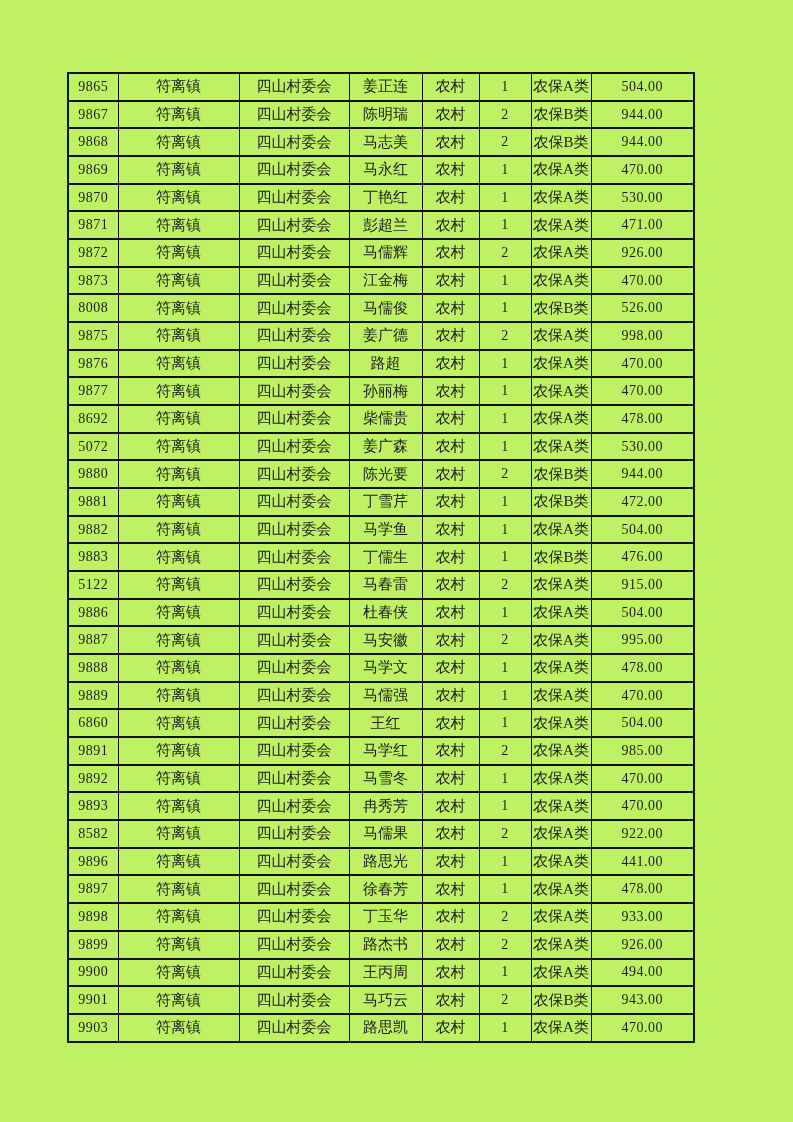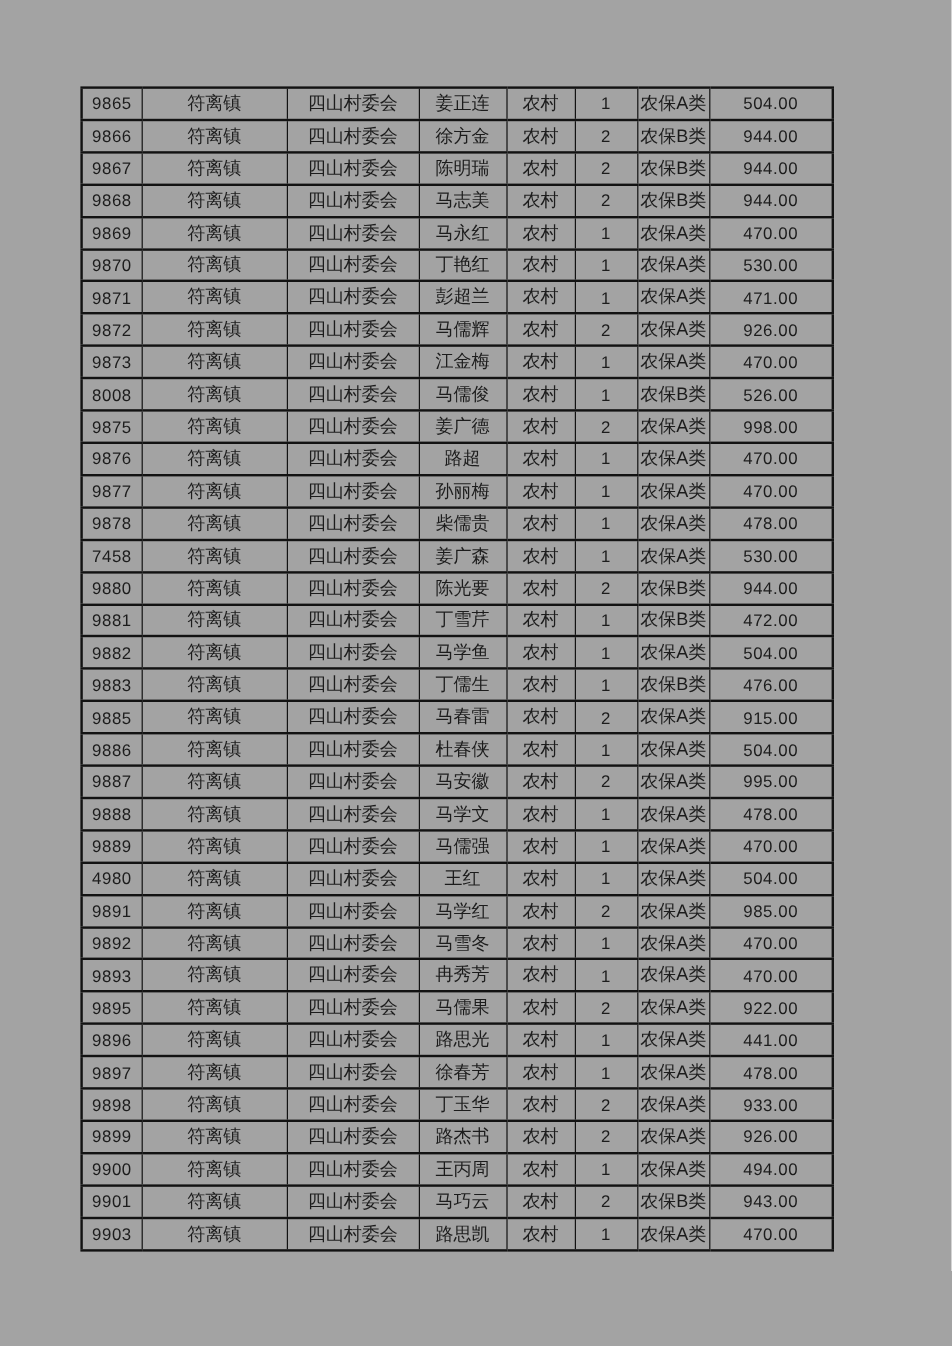--- a/index.html
+++ b/index.html
@@ -4,23 +4,23 @@
 <style>
   html, body {
     margin: 0;
     padding: 0;
     background: #ffffff;
   }
   .page {
     position: relative;
     width: 793px;
     height: 1122px;
-    background: #a3a3a3;
+    background: #bef264;
     overflow: hidden;
-    font-family: Liberation Sans, sans-serif;
+    font-family: Liberation Serif, serif;
   }
   table.roster {
     position: absolute;
     left: 67px;
     top: 72px;
     width: 626px;
     height: 971px;
     border-collapse: collapse;
     table-layout: fixed;
     border: 2px solid #121212;
@@ -63,260 +63,250 @@
           <td class="num">9865</td>
           <td>符离镇</td>
           <td>四山村委会</td>
           <td>姜正连</td>
           <td>农村</td>
           <td class="num">1</td>
           <td>农保A类</td>
           <td class="num">504.00</td>
         </tr>
         <tr>
-          <td class="num">9866</td>
-          <td>符离镇</td>
-          <td>四山村委会</td>
-          <td>徐方金</td>
+          <td class="num">9867</td>
+          <td>符离镇</td>
+          <td>四山村委会</td>
+          <td>陈明瑞</td>
           <td>农村</td>
           <td class="num">2</td>
           <td>农保B类</td>
           <td class="num">944.00</td>
         </tr>
         <tr>
-          <td class="num">9867</td>
-          <td>符离镇</td>
-          <td>四山村委会</td>
-          <td>陈明瑞</td>
+          <td class="num">9868</td>
+          <td>符离镇</td>
+          <td>四山村委会</td>
+          <td>马志美</td>
           <td>农村</td>
           <td class="num">2</td>
           <td>农保B类</td>
           <td class="num">944.00</td>
         </tr>
         <tr>
-          <td class="num">9868</td>
-          <td>符离镇</td>
-          <td>四山村委会</td>
-          <td>马志美</td>
+          <td class="num">9869</td>
+          <td>符离镇</td>
+          <td>四山村委会</td>
+          <td>马永红</td>
+          <td>农村</td>
+          <td class="num">1</td>
+          <td>农保A类</td>
+          <td class="num">470.00</td>
+        </tr>
+        <tr>
+          <td class="num">9870</td>
+          <td>符离镇</td>
+          <td>四山村委会</td>
+          <td>丁艳红</td>
+          <td>农村</td>
+          <td class="num">1</td>
+          <td>农保A类</td>
+          <td class="num">530.00</td>
+        </tr>
+        <tr>
+          <td class="num">9871</td>
+          <td>符离镇</td>
+          <td>四山村委会</td>
+          <td>彭超兰</td>
+          <td>农村</td>
+          <td class="num">1</td>
+          <td>农保A类</td>
+          <td class="num">471.00</td>
+        </tr>
+        <tr>
+          <td class="num">9872</td>
+          <td>符离镇</td>
+          <td>四山村委会</td>
+          <td>马儒辉</td>
+          <td>农村</td>
+          <td class="num">2</td>
+          <td>农保A类</td>
+          <td class="num">926.00</td>
+        </tr>
+        <tr>
+          <td class="num">9873</td>
+          <td>符离镇</td>
+          <td>四山村委会</td>
+          <td>江金梅</td>
+          <td>农村</td>
+          <td class="num">1</td>
+          <td>农保A类</td>
+          <td class="num">470.00</td>
+        </tr>
+        <tr>
+          <td class="num">8008</td>
+          <td>符离镇</td>
+          <td>四山村委会</td>
+          <td>马儒俊</td>
+          <td>农村</td>
+          <td class="num">1</td>
+          <td>农保B类</td>
+          <td class="num">526.00</td>
+        </tr>
+        <tr>
+          <td class="num">9875</td>
+          <td>符离镇</td>
+          <td>四山村委会</td>
+          <td>姜广德</td>
+          <td>农村</td>
+          <td class="num">2</td>
+          <td>农保A类</td>
+          <td class="num">998.00</td>
+        </tr>
+        <tr>
+          <td class="num">9876</td>
+          <td>符离镇</td>
+          <td>四山村委会</td>
+          <td>路超</td>
+          <td>农村</td>
+          <td class="num">1</td>
+          <td>农保A类</td>
+          <td class="num">470.00</td>
+        </tr>
+        <tr>
+          <td class="num">9877</td>
+          <td>符离镇</td>
+          <td>四山村委会</td>
+          <td>孙丽梅</td>
+          <td>农村</td>
+          <td class="num">1</td>
+          <td>农保A类</td>
+          <td class="num">470.00</td>
+        </tr>
+        <tr>
+          <td class="num">8692</td>
+          <td>符离镇</td>
+          <td>四山村委会</td>
+          <td>柴儒贵</td>
+          <td>农村</td>
+          <td class="num">1</td>
+          <td>农保A类</td>
+          <td class="num">478.00</td>
+        </tr>
+        <tr>
+          <td class="num">5072</td>
+          <td>符离镇</td>
+          <td>四山村委会</td>
+          <td>姜广森</td>
+          <td>农村</td>
+          <td class="num">1</td>
+          <td>农保A类</td>
+          <td class="num">530.00</td>
+        </tr>
+        <tr>
+          <td class="num">9880</td>
+          <td>符离镇</td>
+          <td>四山村委会</td>
+          <td>陈光要</td>
           <td>农村</td>
           <td class="num">2</td>
           <td>农保B类</td>
           <td class="num">944.00</td>
         </tr>
         <tr>
-          <td class="num">9869</td>
-          <td>符离镇</td>
-          <td>四山村委会</td>
-          <td>马永红</td>
-          <td>农村</td>
-          <td class="num">1</td>
-          <td>农保A类</td>
-          <td class="num">470.00</td>
-        </tr>
-        <tr>
-          <td class="num">9870</td>
-          <td>符离镇</td>
-          <td>四山村委会</td>
-          <td>丁艳红</td>
-          <td>农村</td>
-          <td class="num">1</td>
-          <td>农保A类</td>
-          <td class="num">530.00</td>
-        </tr>
-        <tr>
-          <td class="num">9871</td>
-          <td>符离镇</td>
-          <td>四山村委会</td>
-          <td>彭超兰</td>
-          <td>农村</td>
-          <td class="num">1</td>
-          <td>农保A类</td>
-          <td class="num">471.00</td>
-        </tr>
-        <tr>
-          <td class="num">9872</td>
-          <td>符离镇</td>
-          <td>四山村委会</td>
-          <td>马儒辉</td>
-          <td>农村</td>
-          <td class="num">2</td>
-          <td>农保A类</td>
-          <td class="num">926.00</td>
-        </tr>
-        <tr>
-          <td class="num">9873</td>
-          <td>符离镇</td>
-          <td>四山村委会</td>
-          <td>江金梅</td>
-          <td>农村</td>
-          <td class="num">1</td>
-          <td>农保A类</td>
-          <td class="num">470.00</td>
-        </tr>
-        <tr>
-          <td class="num">8008</td>
-          <td>符离镇</td>
-          <td>四山村委会</td>
-          <td>马儒俊</td>
-          <td>农村</td>
-          <td class="num">1</td>
-          <td>农保B类</td>
-          <td class="num">526.00</td>
-        </tr>
-        <tr>
-          <td class="num">9875</td>
-          <td>符离镇</td>
-          <td>四山村委会</td>
-          <td>姜广德</td>
-          <td>农村</td>
-          <td class="num">2</td>
-          <td>农保A类</td>
-          <td class="num">998.00</td>
-        </tr>
-        <tr>
-          <td class="num">9876</td>
-          <td>符离镇</td>
-          <td>四山村委会</td>
-          <td>路超</td>
-          <td>农村</td>
-          <td class="num">1</td>
-          <td>农保A类</td>
-          <td class="num">470.00</td>
-        </tr>
-        <tr>
-          <td class="num">9877</td>
-          <td>符离镇</td>
-          <td>四山村委会</td>
-          <td>孙丽梅</td>
-          <td>农村</td>
-          <td class="num">1</td>
-          <td>农保A类</td>
-          <td class="num">470.00</td>
-        </tr>
-        <tr>
-          <td class="num">9878</td>
-          <td>符离镇</td>
-          <td>四山村委会</td>
-          <td>柴儒贵</td>
+          <td class="num">9881</td>
+          <td>符离镇</td>
+          <td>四山村委会</td>
+          <td>丁雪芹</td>
+          <td>农村</td>
+          <td class="num">1</td>
+          <td>农保B类</td>
+          <td class="num">472.00</td>
+        </tr>
+        <tr>
+          <td class="num">9882</td>
+          <td>符离镇</td>
+          <td>四山村委会</td>
+          <td>马学鱼</td>
+          <td>农村</td>
+          <td class="num">1</td>
+          <td>农保A类</td>
+          <td class="num">504.00</td>
+        </tr>
+        <tr>
+          <td class="num">9883</td>
+          <td>符离镇</td>
+          <td>四山村委会</td>
+          <td>丁儒生</td>
+          <td>农村</td>
+          <td class="num">1</td>
+          <td>农保B类</td>
+          <td class="num">476.00</td>
+        </tr>
+        <tr>
+          <td class="num">5122</td>
+          <td>符离镇</td>
+          <td>四山村委会</td>
+          <td>马春雷</td>
+          <td>农村</td>
+          <td class="num">2</td>
+          <td>农保A类</td>
+          <td class="num">915.00</td>
+        </tr>
+        <tr>
+          <td class="num">9886</td>
+          <td>符离镇</td>
+          <td>四山村委会</td>
+          <td>杜春侠</td>
+          <td>农村</td>
+          <td class="num">1</td>
+          <td>农保A类</td>
+          <td class="num">504.00</td>
+        </tr>
+        <tr>
+          <td class="num">9887</td>
+          <td>符离镇</td>
+          <td>四山村委会</td>
+          <td>马安徽</td>
+          <td>农村</td>
+          <td class="num">2</td>
+          <td>农保A类</td>
+          <td class="num">995.00</td>
+        </tr>
+        <tr>
+          <td class="num">9888</td>
+          <td>符离镇</td>
+          <td>四山村委会</td>
+          <td>马学文</td>
           <td>农村</td>
           <td class="num">1</td>
           <td>农保A类</td>
           <td class="num">478.00</td>
         </tr>
         <tr>
-          <td class="num">7458</td>
-          <td>符离镇</td>
-          <td>四山村委会</td>
-          <td>姜广森</td>
-          <td>农村</td>
-          <td class="num">1</td>
-          <td>农保A类</td>
-          <td class="num">530.00</td>
-        </tr>
-        <tr>
-          <td class="num">9880</td>
-          <td>符离镇</td>
-          <td>四山村委会</td>
-          <td>陈光要</td>
-          <td>农村</td>
-          <td class="num">2</td>
-          <td>农保B类</td>
-          <td class="num">944.00</td>
-        </tr>
-        <tr>
-          <td class="num">9881</td>
-          <td>符离镇</td>
-          <td>四山村委会</td>
-          <td>丁雪芹</td>
-          <td>农村</td>
-          <td class="num">1</td>
-          <td>农保B类</td>
-          <td class="num">472.00</td>
-        </tr>
-        <tr>
-          <td class="num">9882</td>
-          <td>符离镇</td>
-          <td>四山村委会</td>
-          <td>马学鱼</td>
+          <td class="num">9889</td>
+          <td>符离镇</td>
+          <td>四山村委会</td>
+          <td>马儒强</td>
+          <td>农村</td>
+          <td class="num">1</td>
+          <td>农保A类</td>
+          <td class="num">470.00</td>
+        </tr>
+        <tr>
+          <td class="num">6860</td>
+          <td>符离镇</td>
+          <td>四山村委会</td>
+          <td>王红</td>
           <td>农村</td>
           <td class="num">1</td>
           <td>农保A类</td>
           <td class="num">504.00</td>
         </tr>
         <tr>
-          <td class="num">9883</td>
-          <td>符离镇</td>
-          <td>四山村委会</td>
-          <td>丁儒生</td>
-          <td>农村</td>
-          <td class="num">1</td>
-          <td>农保B类</td>
-          <td class="num">476.00</td>
-        </tr>
-        <tr>
-          <td class="num">9885</td>
-          <td>符离镇</td>
-          <td>四山村委会</td>
-          <td>马春雷</td>
-          <td>农村</td>
-          <td class="num">2</td>
-          <td>农保A类</td>
-          <td class="num">915.00</td>
-        </tr>
-        <tr>
-          <td class="num">9886</td>
-          <td>符离镇</td>
-          <td>四山村委会</td>
-          <td>杜春侠</td>
-          <td>农村</td>
-          <td class="num">1</td>
-          <td>农保A类</td>
-          <td class="num">504.00</td>
-        </tr>
-        <tr>
-          <td class="num">9887</td>
-          <td>符离镇</td>
-          <td>四山村委会</td>
-          <td>马安徽</td>
-          <td>农村</td>
-          <td class="num">2</td>
-          <td>农保A类</td>
-          <td class="num">995.00</td>
-        </tr>
-        <tr>
-          <td class="num">9888</td>
-          <td>符离镇</td>
-          <td>四山村委会</td>
-          <td>马学文</td>
-          <td>农村</td>
-          <td class="num">1</td>
-          <td>农保A类</td>
-          <td class="num">478.00</td>
-        </tr>
-        <tr>
-          <td class="num">9889</td>
-          <td>符离镇</td>
-          <td>四山村委会</td>
-          <td>马儒强</td>
-          <td>农村</td>
-          <td class="num">1</td>
-          <td>农保A类</td>
-          <td class="num">470.00</td>
-        </tr>
-        <tr>
-          <td class="num">4980</td>
-          <td>符离镇</td>
-          <td>四山村委会</td>
-          <td>王红</td>
-          <td>农村</td>
-          <td class="num">1</td>
-          <td>农保A类</td>
-          <td class="num">504.00</td>
-        </tr>
-        <tr>
           <td class="num">9891</td>
           <td>符离镇</td>
           <td>四山村委会</td>
           <td>马学红</td>
           <td>农村</td>
           <td class="num">2</td>
           <td>农保A类</td>
           <td class="num">985.00</td>
         </tr>
         <tr>
@@ -333,21 +323,21 @@
           <td class="num">9893</td>
           <td>符离镇</td>
           <td>四山村委会</td>
           <td>冉秀芳</td>
           <td>农村</td>
           <td class="num">1</td>
           <td>农保A类</td>
           <td class="num">470.00</td>
         </tr>
         <tr>
-          <td class="num">9895</td>
+          <td class="num">8582</td>
           <td>符离镇</td>
           <td>四山村委会</td>
           <td>马儒果</td>
           <td>农村</td>
           <td class="num">2</td>
           <td>农保A类</td>
           <td class="num">922.00</td>
         </tr>
         <tr>
           <td class="num">9896</td>

